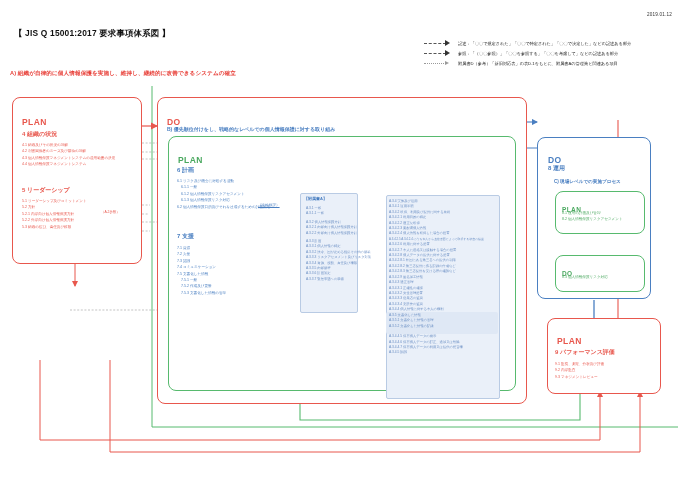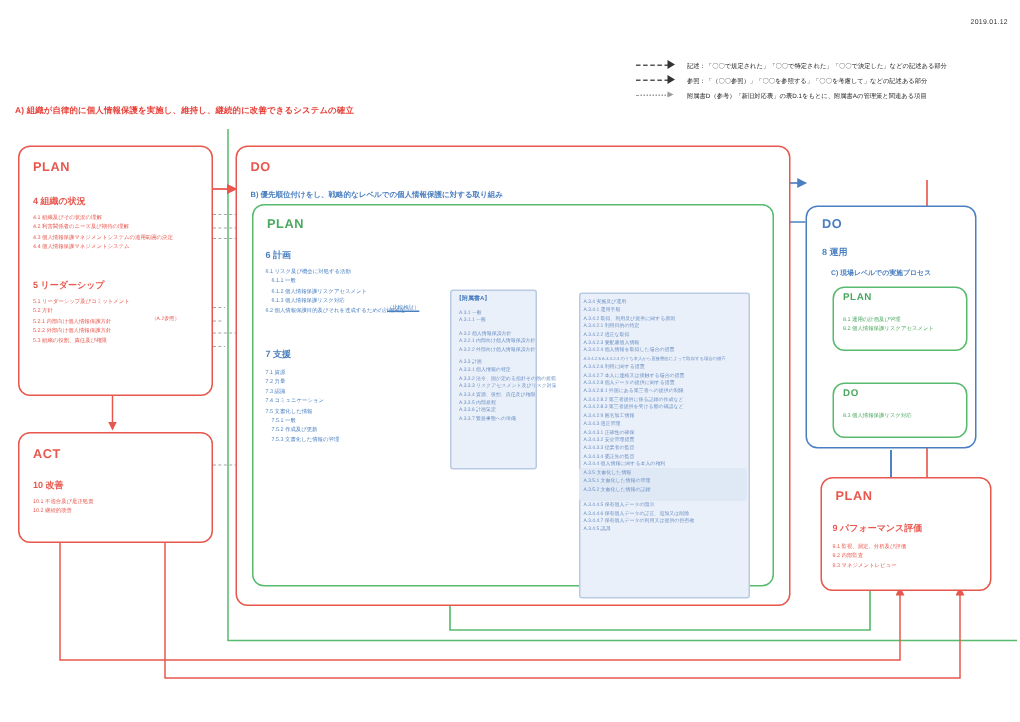--- a/index.html
+++ b/index.html
@@ -26,21 +26,21 @@
   .lg-line.thin i{border-top:1px dotted #9a9a9a;}
   .lg-line.thin b{border-left-color:#9a9a9a;border-top-width:2px;border-bottom-width:2px;border-left-width:4px;top:1px;}
 
   
   .box{position:absolute;border-radius:8px;background:#fff;}
   .box.red{border:1.1px solid #e8574d;}
   .box.green{border:1.1px solid #57ba6e;}
   .box.blue{border:1.1px solid #4a7fc1;}
   .box.bluefill{background:#eaf0f9;border:1px solid #b9cbe4;border-radius:2px;}
 
-  .bt{font-size:8.5px;font-weight:bold;letter-spacing:.4px;}
+  .bt{font-size:8.5px;font-weight:bold;letter-spacing:.4px;margin-top:11px;}
   .bt.red{color:#e8574d;}
   .bt.green{color:#4aa85f;}
   .bt.blue{color:#4a7fc1;}
 
   .clause{font-size:6px;font-weight:bold;}
   .clause.red{color:#e8574d;}
   .clause.blue{color:#4a7fc1;}
 
   .sub{font-size:3.6px;line-height:6.4px;white-space:nowrap;}
   .sub.red{color:#e8574d;}
@@ -56,20 +56,21 @@
   svg.ov{position:absolute;left:0;top:0;width:680px;height:481px;pointer-events:none;}
   ul{margin:0;padding:0;list-style:none;}
   li{white-space:nowrap;}
 </style>
 </head>
 <body>
 
 <div class="stage">
 
   <div class="abs" id="date">2019.01.12</div>
+  <div class="abs" id="title">【 JIS Q 15001:2017 要求事項体系図 】</div>
   <div class="abs" id="subtitleA">A) 組織が自律的に個人情報保護を実施し、維持し、継続的に改善できるシステムの確立</div>
 
   <div class="abs" id="legend">
     <div class="lg-row">
       <span class="lg-line">
           <i></i>
           <b></b>
         </span>
       <span>記述：「〇〇で規定された」「〇〇で特定された」「〇〇で決定した」などの記述ある部分</span>
     </div>
@@ -171,28 +172,20 @@
     <ul class="abs" style="left:9px;top:100px;">
       <li class="sub red">5.1 リーダーシップ及びコミットメント</li>
       <li class="sub red">5.2 方針</li>
       <li class="sub red">5.2.1 内部向け個人情報保護方針</li>
       <li class="sub red">5.2.2 外部向け個人情報保護方針</li>
       <li class="sub red">5.3 組織の役割、責任及び権限</li>
     </ul>
     <div class="abs note" style="left:88px;top:112px;">（A.2参照）</div>
   </div>
 
-  <div class="box red abs" style="left:12px;top:288px;width:128px;height:72px;">
-    <div class="abs bt red" style="left:9px;top:8px;">ACT</div>
-    <div class="abs clause red" style="left:9px;top:30px;">10 改善</div>
-    <ul class="abs" style="left:9px;top:42px;">
-      <li class="sub red">10.1 不適合及び是正処置</li>
-      <li class="sub red">10.2 継続的改善</li>
-    </ul>
-  </div>
 
   <div class="box red abs" style="left:157px;top:97px;width:368px;height:305px;">
     <div class="abs bt red" style="left:9px;top:8px;">DO</div>
     <div class="abs" style="left:9px;top:28px;font-size:5px;font-weight:bold;color:#4a7fc1;">B) 優先順位付けをし、戦略的なレベルでの個人情報保護に対する取り組み</div>
   </div>
 
   <div class="box green abs" style="left:168px;top:136px;width:346px;height:253px;">
     <div class="abs bt green" style="left:9px;top:7px;">PLAN</div>
   </div>
 

